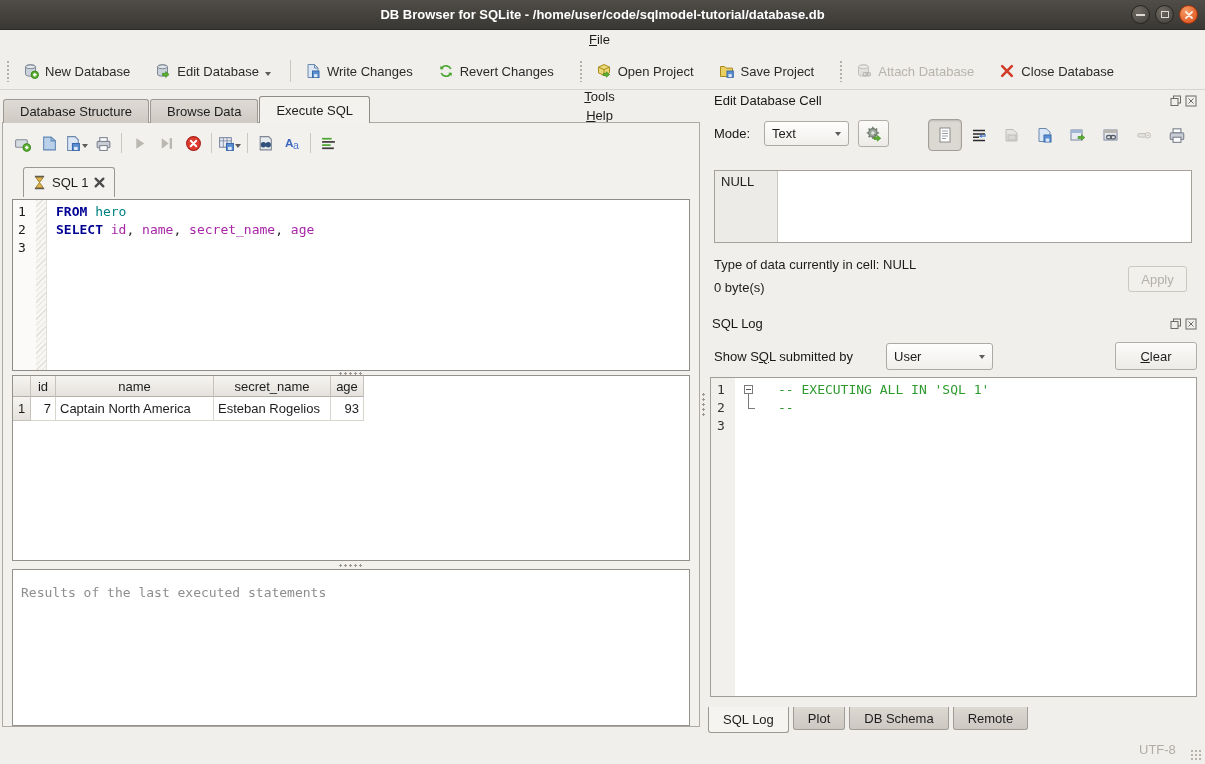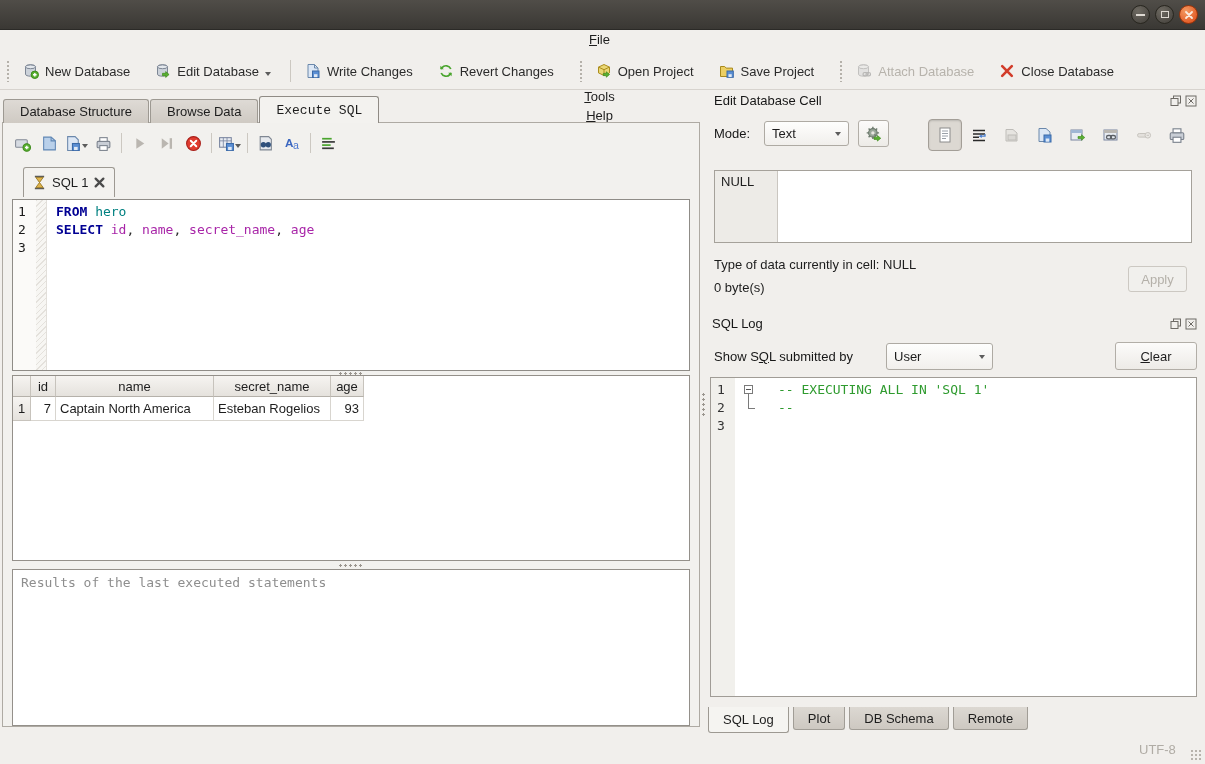--- a/index.html
+++ b/index.html
@@ -35,21 +35,21 @@
     color:#2b2b2b; white-space:nowrap; }
   .tb-btn.disabled { color:#b7b3ac; }
   .tb-btn.disabled svg { opacity:.45; filter:grayscale(1); }
   .tb-sep { width:1px; height:22px; background:#ccc8c1; margin:0 8px 0 0; }
   .dd { width:0; height:0; border:3px solid transparent; border-top:4px solid #5c5c5c; margin-top:8px; }
   
   .main-tabs { position:absolute; left:3px; top:96px; height:27px; display:flex; align-items:flex-end; z-index:3; }
   .main-tab { height:24px; padding:0 16px; display:flex; align-items:center;
     background:linear-gradient(#dedad5,#cfcac3); border:1px solid #9d9992; border-bottom:none;
     border-radius:3px 3px 0 0; margin-right:1px; }
-  .main-tab.active { height:27px; background:#f3f2ef; border-color:#8f8b85;font-family:Liberation Mono, monospace; }
+  .main-tab.active { height:27px; background:#f3f2ef; border-color:#8f8b85; }
   
   .left-frame { position:absolute; left:2px; top:122px; width:698px; height:605px;
     border:1px solid #aeaaa3; background:#f2f1ee; }
   .sql-toolbar { position:absolute; left:6px; top:5px; height:30px; display:flex; align-items:center; }
   .icon-btn { width:27px; height:27px; display:flex; align-items:center; justify-content:center; }
   .tb-sep2 { width:1px; height:20px; background:#ccc8c1; margin:0 4px; }
   .sql-tabbar { position:absolute; left:20px; top:44px; height:30px; display:flex; }
   .sql-tab { padding:0 9px; display:flex; align-items:center; gap:6px;
     background:#f3f2ef; border:1px solid #9d9992; border-bottom:none; border-radius:3px 3px 0 0; }
   
@@ -82,21 +82,21 @@
     border-bottom:1px solid #b5b1aa; height:21px; display:flex; align-items:center; justify-content:center; }
   .g-rh { background:linear-gradient(#f6f4f1,#e5e2dd); border-right:1px solid #c7c3bc;
     border-bottom:1px solid #c7c3bc; height:24px; display:flex; align-items:center; justify-content:center; }
   .g-c { border-right:1px solid #d8d5cf; border-bottom:1px solid #d8d5cf; height:24px;
     display:flex; align-items:center; padding:0 4px; }
   .num-c { justify-content:flex-end; }
   .w-rh{width:18px;} .w-id{width:25px;} .w-name{width:158px;} .w-sn{width:117px;} .w-age{width:33px;}
   
   .res-msg { position:absolute; left:9px; top:446px; width:678px; height:157px;
     background:#fff; border:1px solid #94908a; color:#8e8e8e;
-    font-family:"DejaVu Sans Mono", monospace; padding:5px 8px; }
+    font-family:"DejaVu Sans Mono", monospace; padding:15px 8px; }
   
   .right { position:absolute; left:706px; top:90px; width:499px; height:648px; }
   .panel-title { position:absolute; font-size:13px; color:#171717; }
   .panel-icons { position:absolute; display:flex; gap:3px; }
   .combo { position:absolute; background:linear-gradient(#fefefd,#f1efec); border:1px solid #aeaaa3;
     border-radius:3px; display:flex; align-items:center; padding:0 7px; justify-content:space-between; }
   .combo .dd { margin-top:4px; }
   .btn { position:absolute; background:linear-gradient(#fcfbfa,#edebe7); border:1px solid #b2aea7;
     border-radius:3px; display:flex; align-items:center; justify-content:center; }
   .btn.disabled { background:#f1f0ed; border-color:#ccc8c2; color:#b4b0a9; }
@@ -127,20 +127,21 @@
   .b-tab.active { height:26px; background:#f5f4f1; border-color:#9d9992; }
   .status-enc { position:absolute; left:1139px; top:742px; color:#b0aca5; }
   .grip { position:absolute; right:2px; bottom:2px; width:13px; height:13px;
     background-image:radial-gradient(circle,#b7b3ac 1px,transparent 1.3px); background-size:4px 4px; }
   svg { display:block; }
 </style>
 </head>
 <body>
 
 <div class="titlebar">
+  <span class="title">DB Browser for SQLite - /home/user/code/sqlmodel-tutorial/database.db</span>
   <div class="win-controls">
     <div class="win-btn">
         <span class="glyph-min"></span>
       </div>
     <div class="win-btn">
         <span class="glyph-max"></span>
       </div>
     <div class="win-btn close-b">
       <svg width="10" height="10">
           <path d="M2 2l6 6M8 2L2 8" stroke="#fbeade" stroke-width="1.8" stroke-linecap="round"></path>

